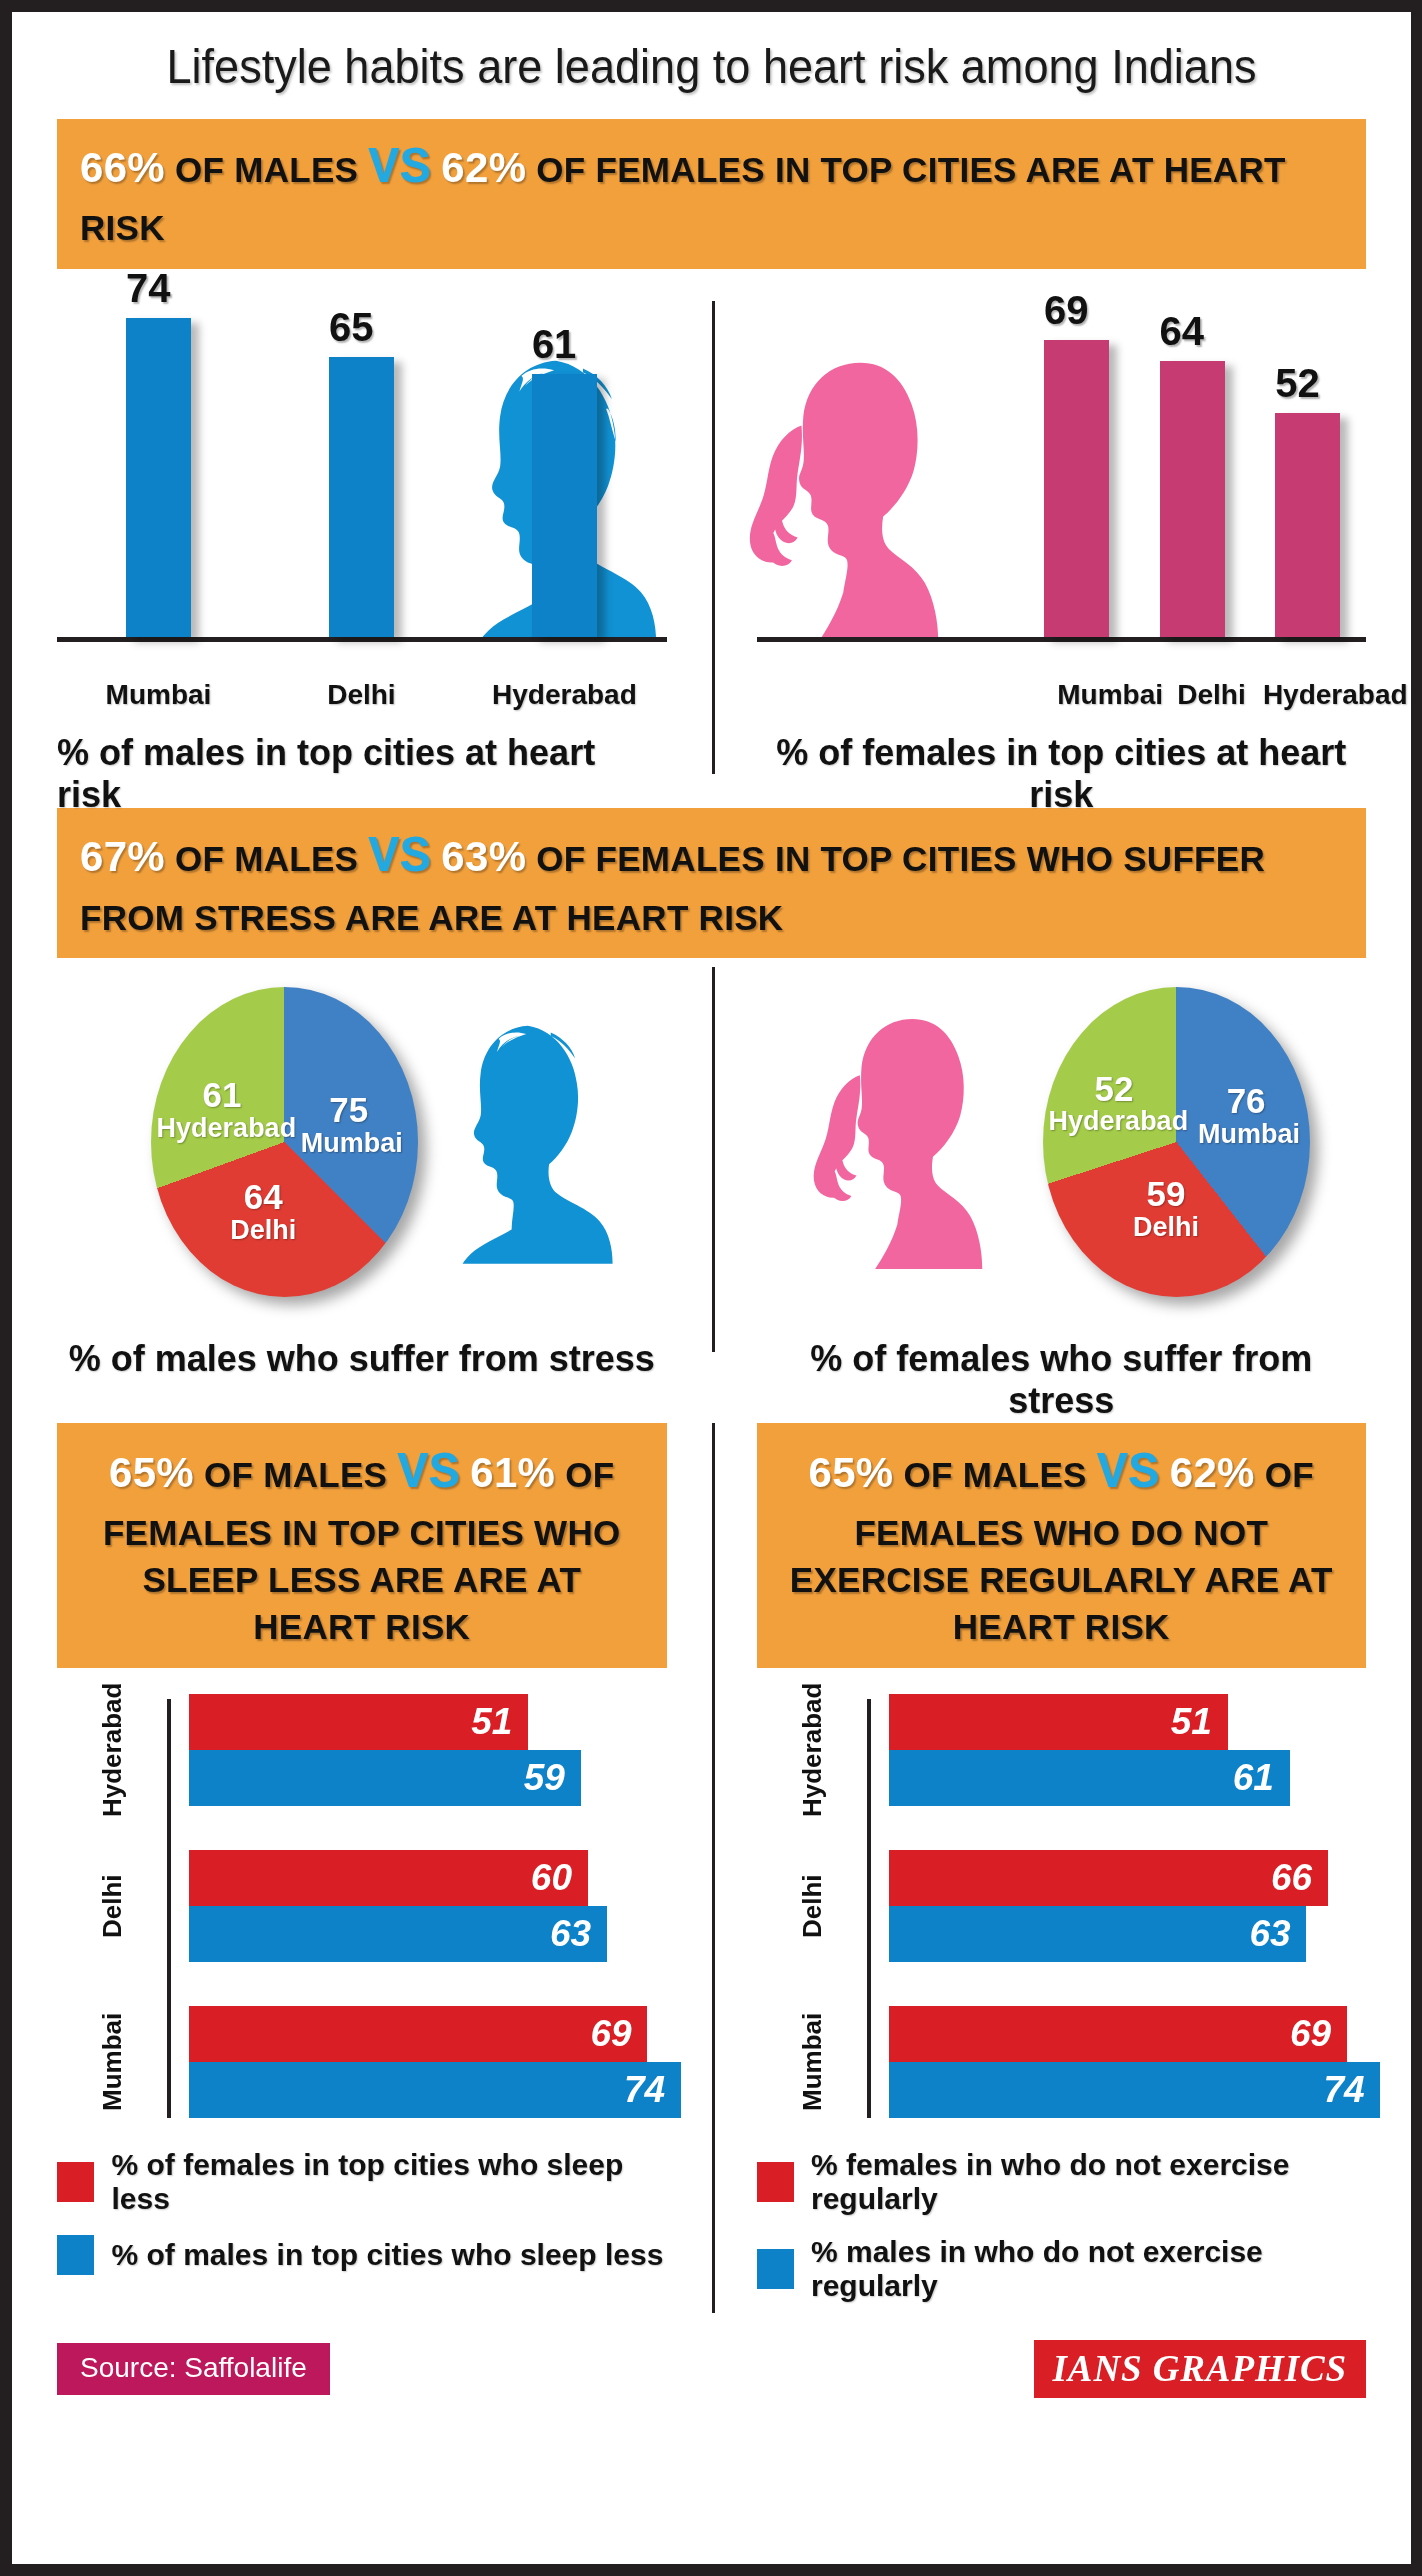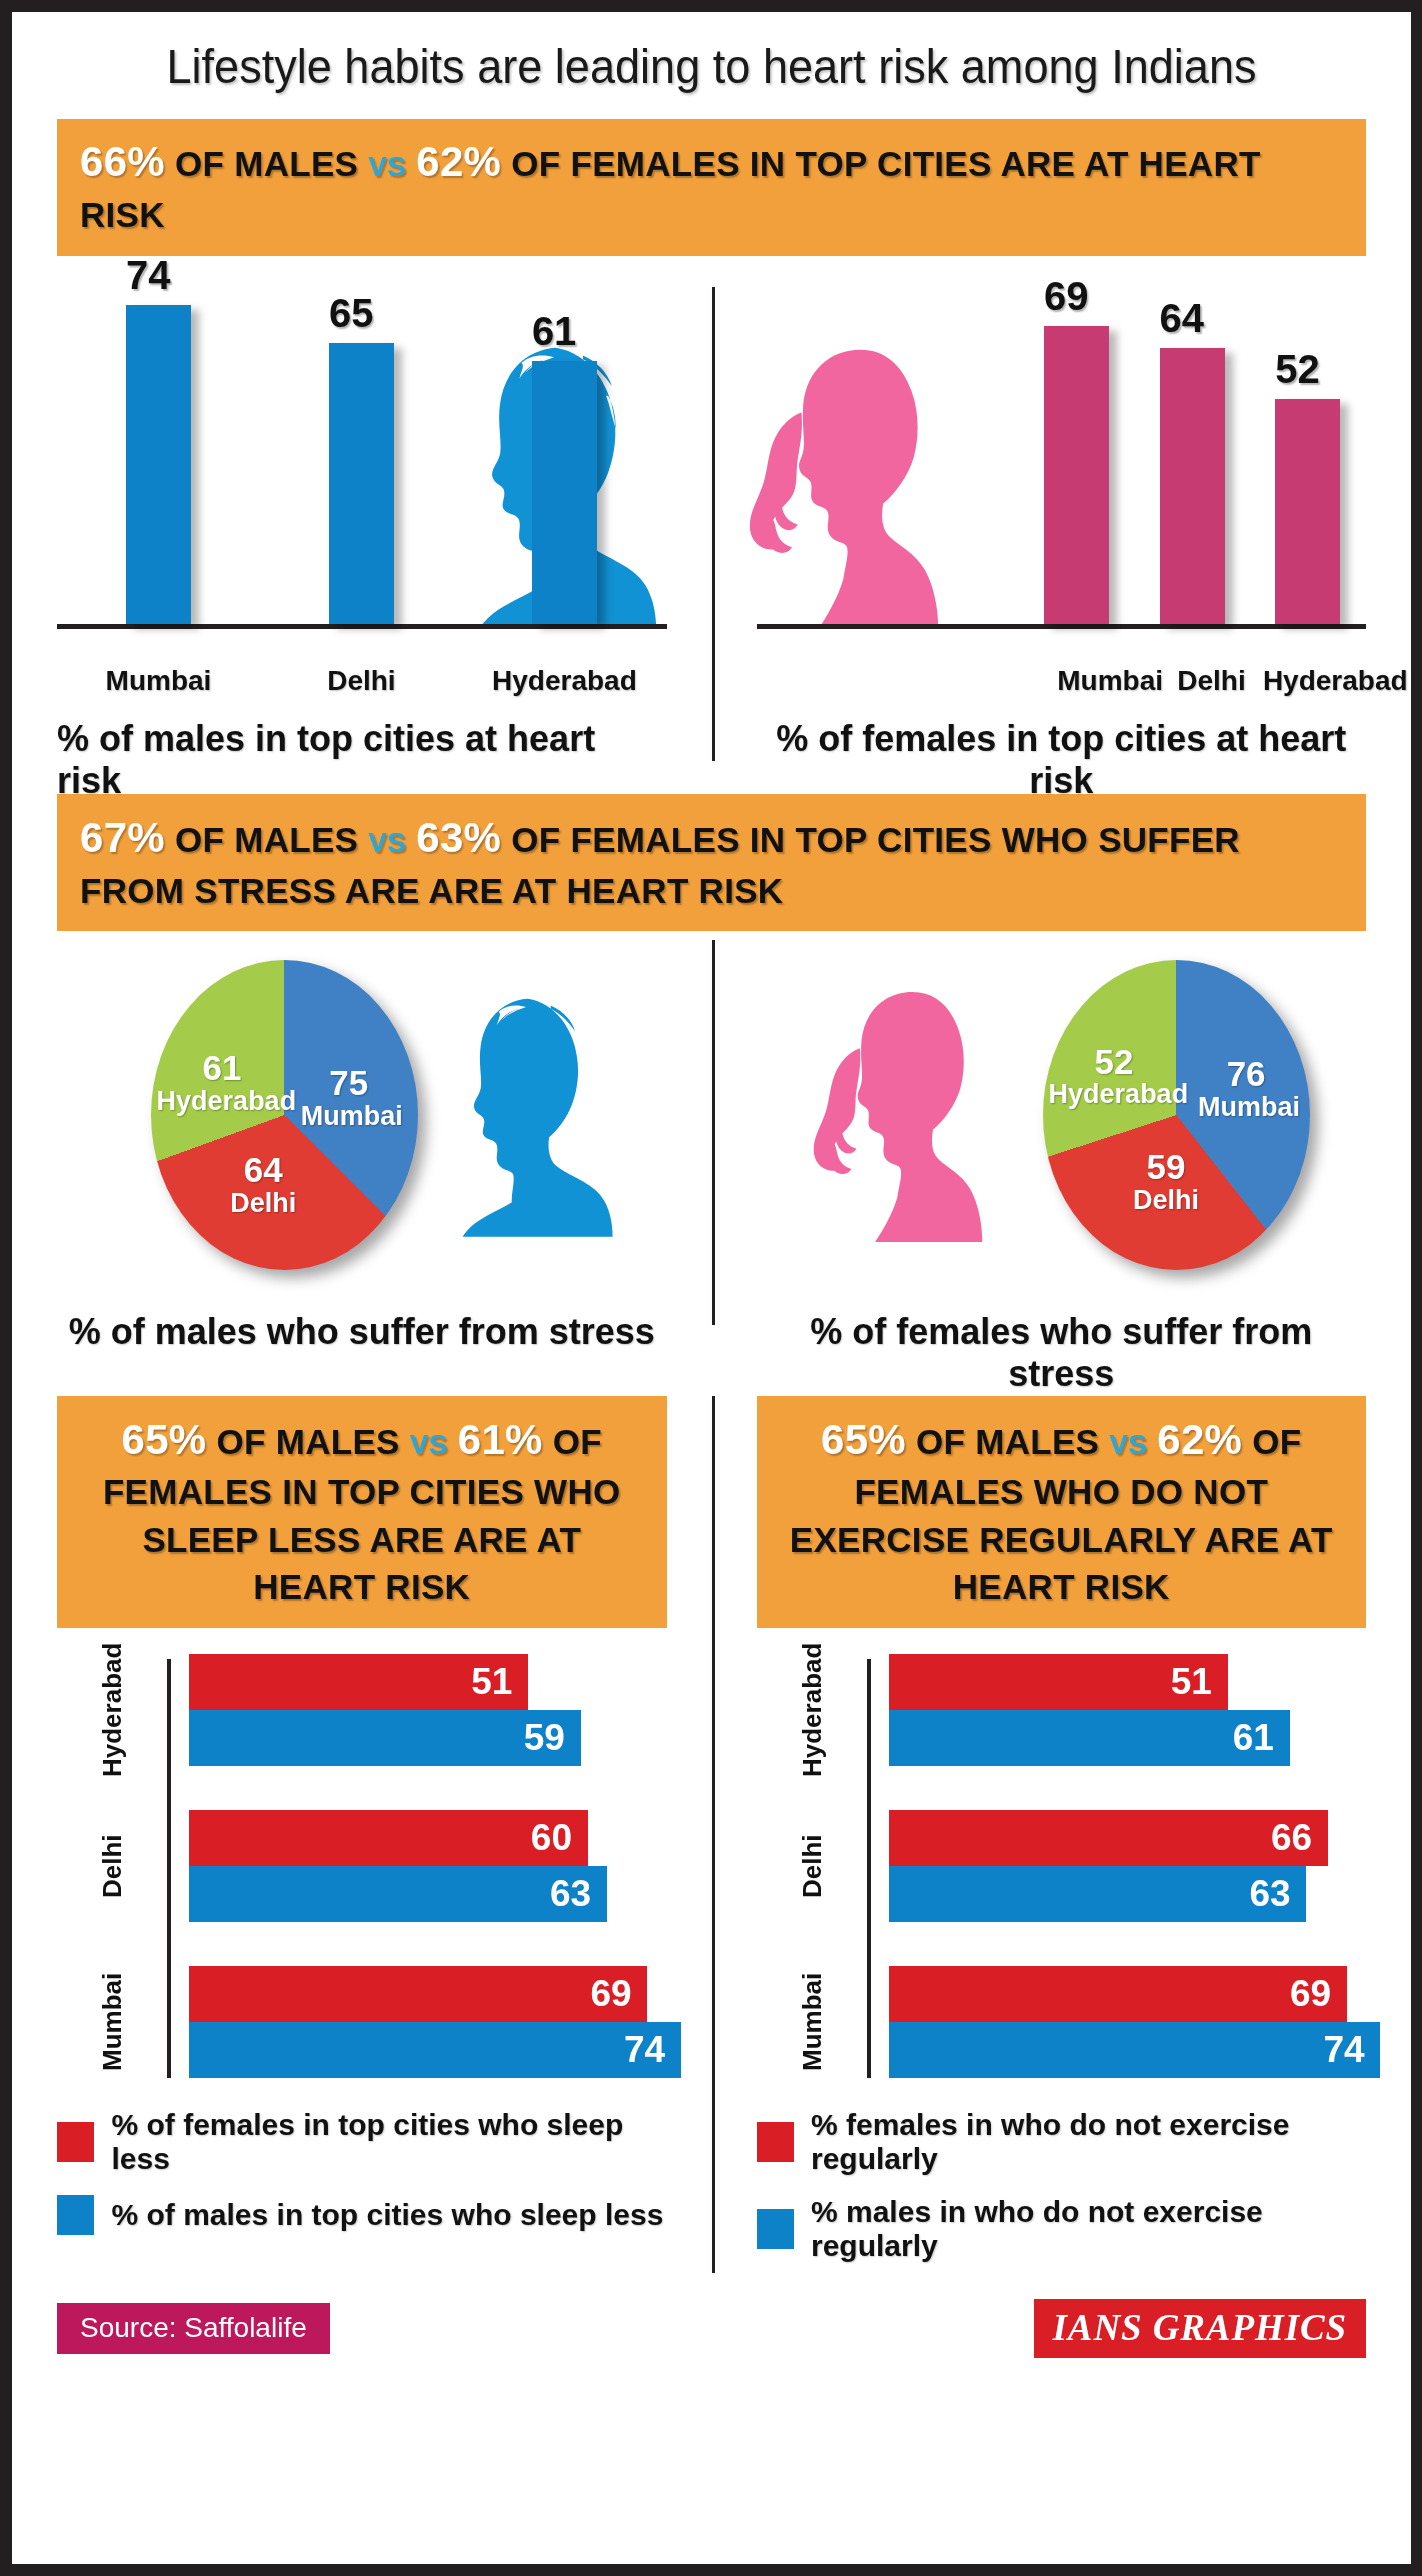--- a/index.html
+++ b/index.html
@@ -51,21 +51,21 @@
     color: #111111;
     font-weight: bold;
     font-size: 35px;
     line-height: 1.35;
     padding: 15.7px 23px 17.5px 23px;
     letter-spacing: 0.3px;
     text-shadow: 1.7px 1.7px 1.7px rgba(0,0,0,0.28);
   }
   .banner.full { margin: 0 45px; }
   .banner .pct { color: #ffffff; font-size: 42px; }
-  .banner .vs { color: #23a9e2; font-size: 28px; }
+  .banner .vs { color: #23a9e2; font-size: 52px; font-family: Liberation Mono, monospace; }
   .banner.center { text-align: center; }
 
   
   .split {
     display: flex;
     position: relative;
   }
   .vdiv {
     position: absolute;
     top: 0; bottom: 0;
@@ -170,21 +170,21 @@
     font-weight: bold;
     color: #111111;
     writing-mode: vertical-rl;
     transform: rotate(180deg);
     text-align: center;
     display: flex;
     justify-content: center;
     align-items: center;
     height: 112px;
   }
-  .hbars { flex: 1; padding-left: 22px; }
+  .hbars { flex: 1; padding-left: 22px; font-style: italic; }
   .hbar {
     height: 56px;
     display: flex;
     align-items: center;
     justify-content: flex-end;
     color: #ffffff;
     font-size: 37px;
     font-weight: bold;
     padding-right: 15.7px;
   }

